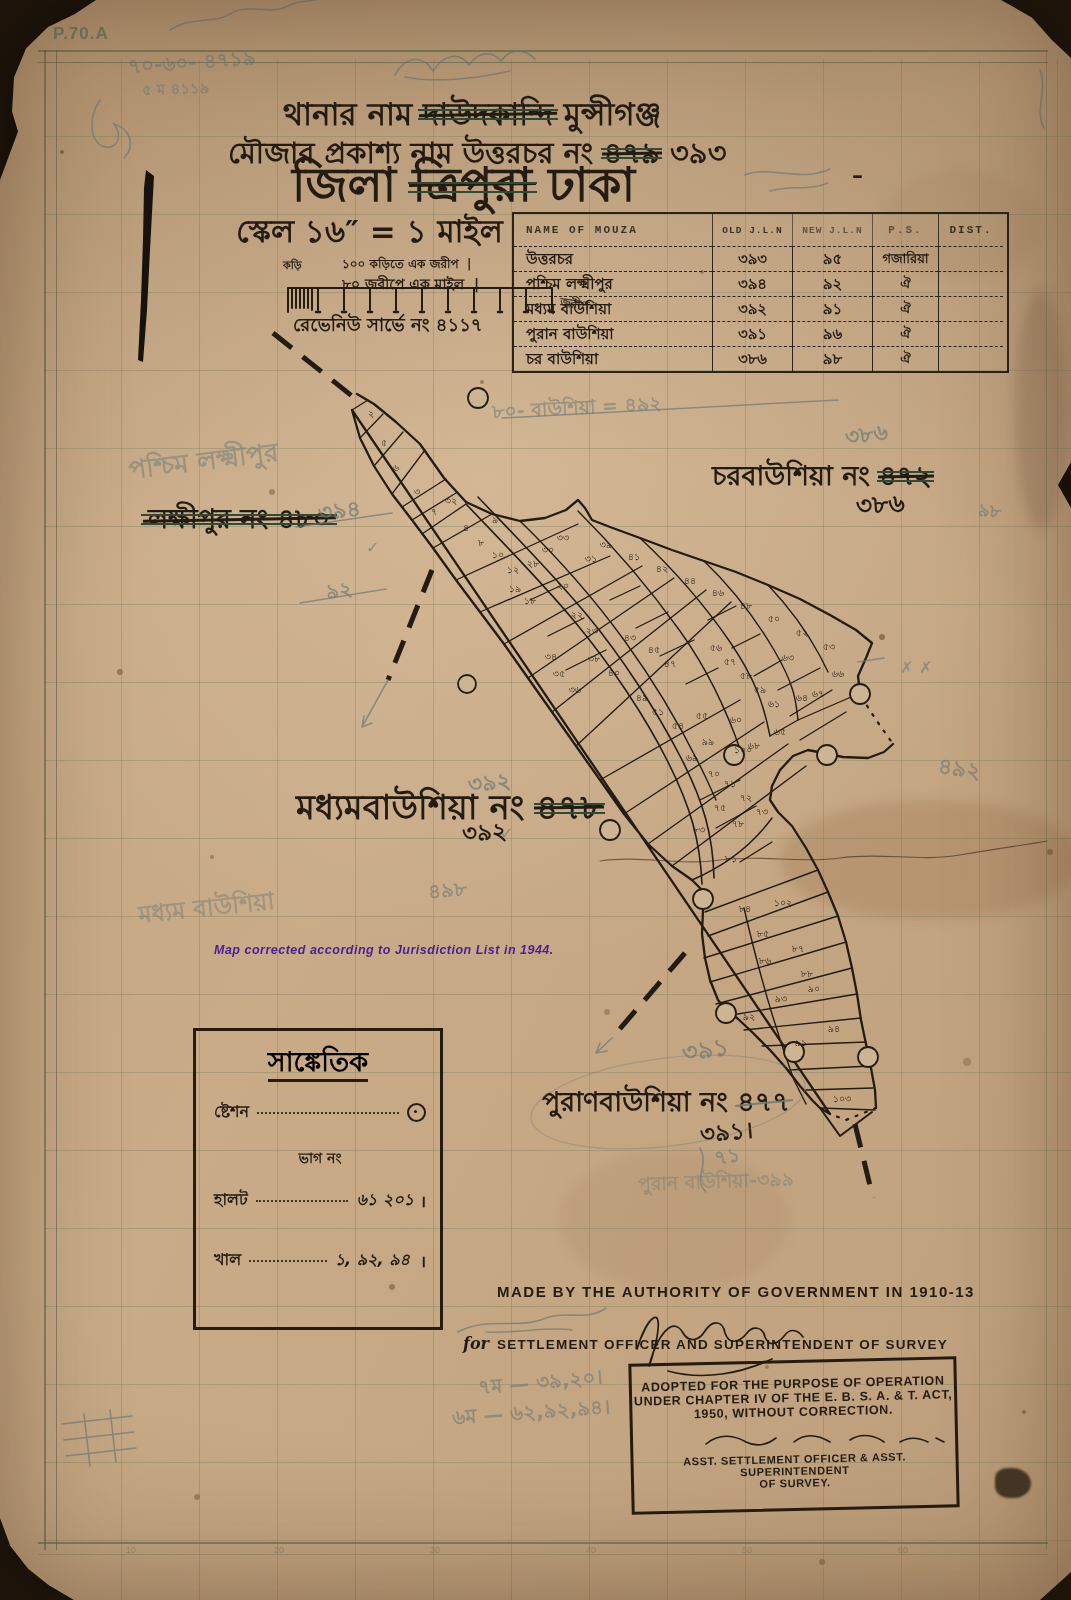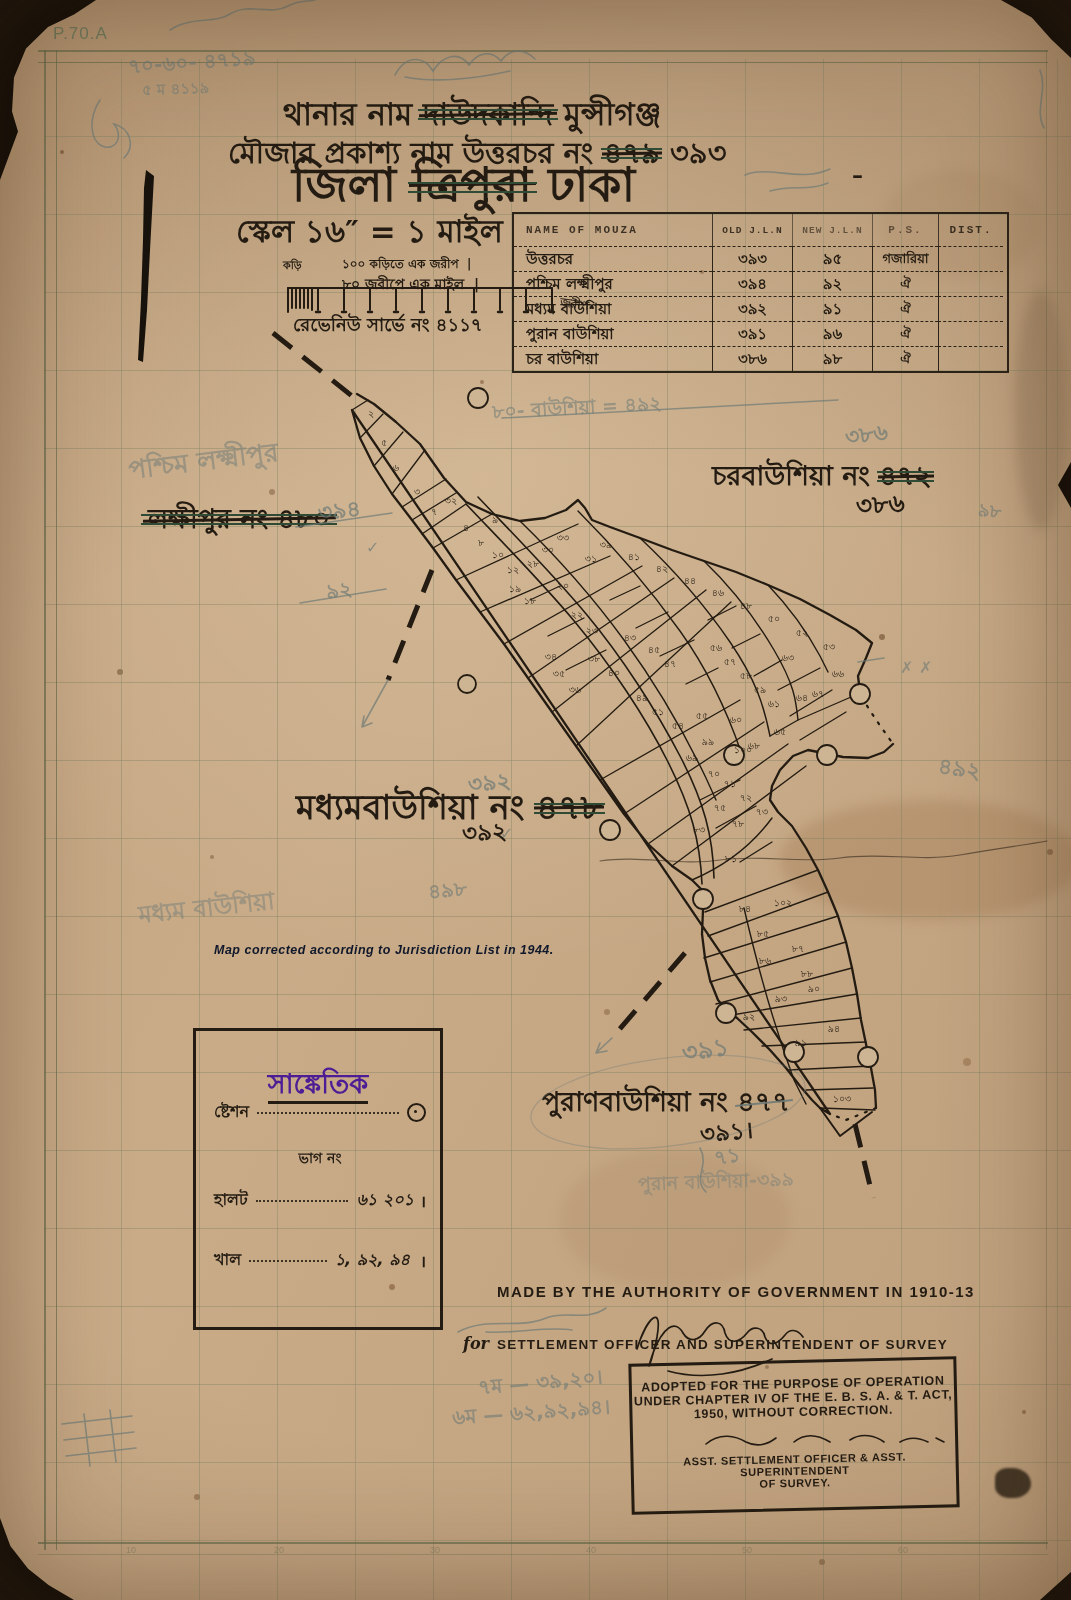--- a/index.html
+++ b/index.html
@@ -23,40 +23,40 @@
     box-shadow:210px 340px 0 1px rgba(101,62,32,.4), 640px 120px 0 0 rgba(101,62,32,.45),
       820px 485px 0 1px rgba(90,55,28,.5), 150px 705px 0 0 rgba(101,62,32,.4),
       905px 910px 0 2px rgba(120,80,40,.35), 330px 1135px 0 1px rgba(101,62,32,.45),
       705px 1215px 0 0 rgba(101,62,32,.4), 135px 1345px 0 1px rgba(101,62,32,.4),
       962px 1260px 0 0 rgba(101,62,32,.5), 545px 860px 0 1px rgba(101,62,32,.35),
       58px 520px 0 1px rgba(90,55,28,.45), 988px 700px 0 1px rgba(90,55,28,.4),
       420px 230px 0 0 rgba(101,62,32,.45), 760px 1410px 0 1px rgba(101,62,32,.4);}
   .tear{position:absolute;background:#0d0a06;pointer-events:none;}
   .ink-text{position:absolute;color:#241c12;font-weight:bold;white-space:nowrap;line-height:1.05;}
   .pencil-text{position:absolute;color:#6e7a76;font-weight:bold;white-space:nowrap;opacity:.75;line-height:1;}
-  .green-label{position:absolute;color:#6f7a5e;font-weight:normal;letter-spacing:1px;}
+  .green-label{position:absolute;color:#6f7a5e;font-weight:bold;letter-spacing:1px;}
   .strike{position:relative;display:inline-block;}
   .strike::before{content:"";position:absolute;left:-3%;right:-3%;top:46%;height:3px;background:#241c12;transform:rotate(-1deg);}
   .strike::after{content:"";position:absolute;left:-4%;right:-4%;top:62%;height:2px;background:#2f4b36;box-shadow:0 -9px 0 0 #2f4b36;}
   .pstrike{position:relative;display:inline-block;}
   .pstrike::before{content:"";position:absolute;left:-4%;right:-6%;top:50%;height:2.4px;background:#6e7a76;opacity:.9;transform:rotate(-6deg);}
   .typeface{font-family:"Liberation Sans",sans-serif;}
   
   .mouza-table{position:absolute;left:512px;top:212px;width:493px;border:2px solid #2b2318;
     background:rgba(205,180,145,.12);}
   .trow{display:grid;grid-template-columns:198px 80px 80px 66px 65px;}
   .tcell{border-left:1.6px solid #2b2318;border-top:1.6px dashed #2b2318;color:#241c12;
     display:flex;align-items:center;justify-content:center;overflow:hidden;}
   .tcell:first-child{border-left:none;justify-content:flex-start;padding-left:12px;}
   .thead .tcell{border-top:none;font-family:"Liberation Mono",monospace;font-size:11px;
     letter-spacing:2px;font-weight:bold;opacity:.85;height:32px;}
   .tbody .tcell{height:24px;font-weight:bold;font-size:15px;}
   
   .legend-box{position:absolute;left:193px;top:1028px;width:244px;height:296px;border:3px solid #241c12;}
-  .legend-title{position:absolute;left:0;right:0;top:32px;text-align:center;font-size:27px;font-weight:bold;color:#4c1d95;}
+  .legend-title{position:absolute;left:0;right:0;top:10px;text-align:center;font-size:27px;font-weight:bold;color:#000000;}
   .legend-title span{border-bottom:3px solid #241c12;padding-bottom:2px;}
   .lrow{position:absolute;left:18px;right:14px;display:flex;align-items:center;color:#241c12;font-weight:bold;}
   .leader{flex:1;border-bottom:2px dotted #241c12;margin:0 8px;height:1px;opacity:.85;}
   .sym-circle{width:15px;height:15px;border:2px solid #241c12;border-radius:50%;position:relative;}
   .sym-circle::after{content:"";position:absolute;left:5px;top:5px;width:3px;height:3px;border-radius:50%;background:#241c12;}
   
   .stamp-box{position:absolute;left:630px;top:1360px;width:322px;height:145px;border:3px solid #241c12;
     transform:rotate(-1.3deg);color:#241c12;text-align:center;font-family:"Liberation Sans",sans-serif;}
   .stamp-box .l{font-weight:bold;letter-spacing:.6px;}
   svg{position:absolute;left:0;top:0;pointer-events:none;}
@@ -306,21 +306,21 @@
     <span class="strike">৪৭৮</span>
   </div>
   <div class="ink-text" style="left:462px;top:820px;font-size:23px;transform:rotate(-3deg);">৩৯২</div>
 
   <div class="ink-text" style="left:542px;top:1088px;font-size:27px;">
     <span>পুরাণবাউশিয়া নং</span>
     <span class="pstrike">৪৭৭</span>
   </div>
   <div class="ink-text" style="left:700px;top:1120px;font-size:23px;transform:rotate(-5deg);">৩৯১।</div>
 
-  <div class="ink-text typeface" style="left:214px;top:944px;font-size:12.5px;letter-spacing:.5px;color:#0f172a;font-style:italic;">Map corrected according to Jurisdiction List in 1944.</div>
+  <div class="ink-text typeface" style="left:214px;top:944px;font-size:12.5px;letter-spacing:.5px;color:#4c1d95;font-style:italic;">Map corrected according to Jurisdiction List in 1944.</div>
 
   <div class="legend-box">
     <div class="legend-title"><span>সাঙ্কেতিক</span></div>
     <div class="lrow" style="top:68px;font-size:16px;">
       <span>ষ্টেশন</span>
       <span class="leader"></span>
       <span class="sym-circle"></span>
     </div>
     <div class="lrow" style="top:116px;font-size:14px;justify-content:center;">
       <span>ভাগ নং</span>

